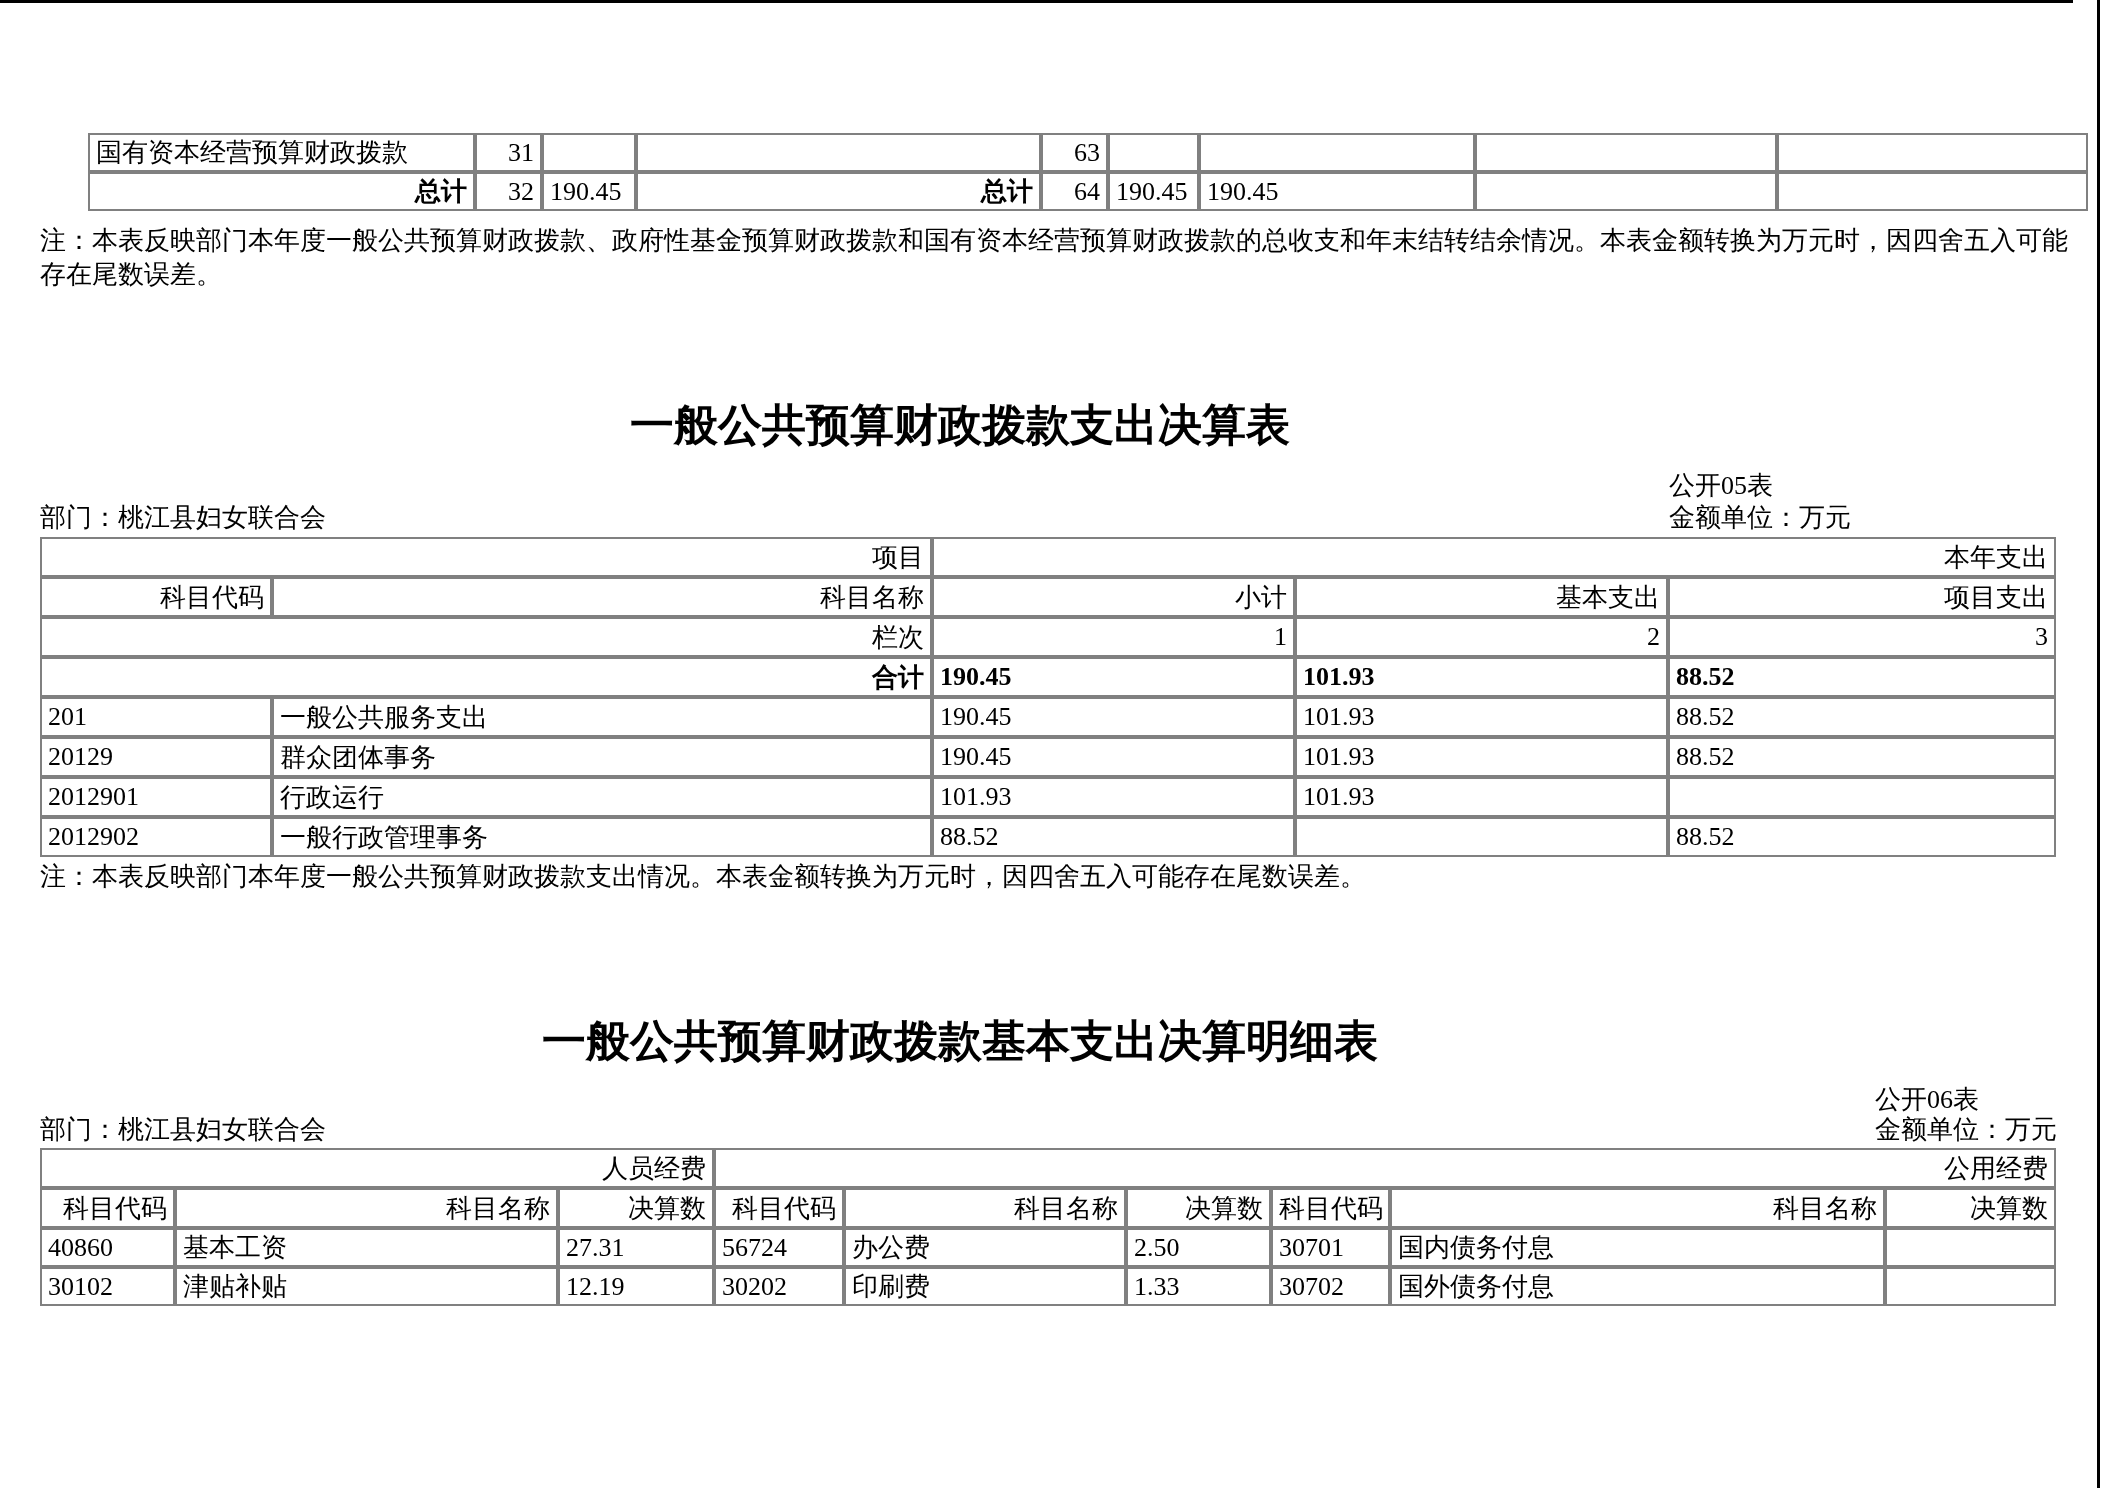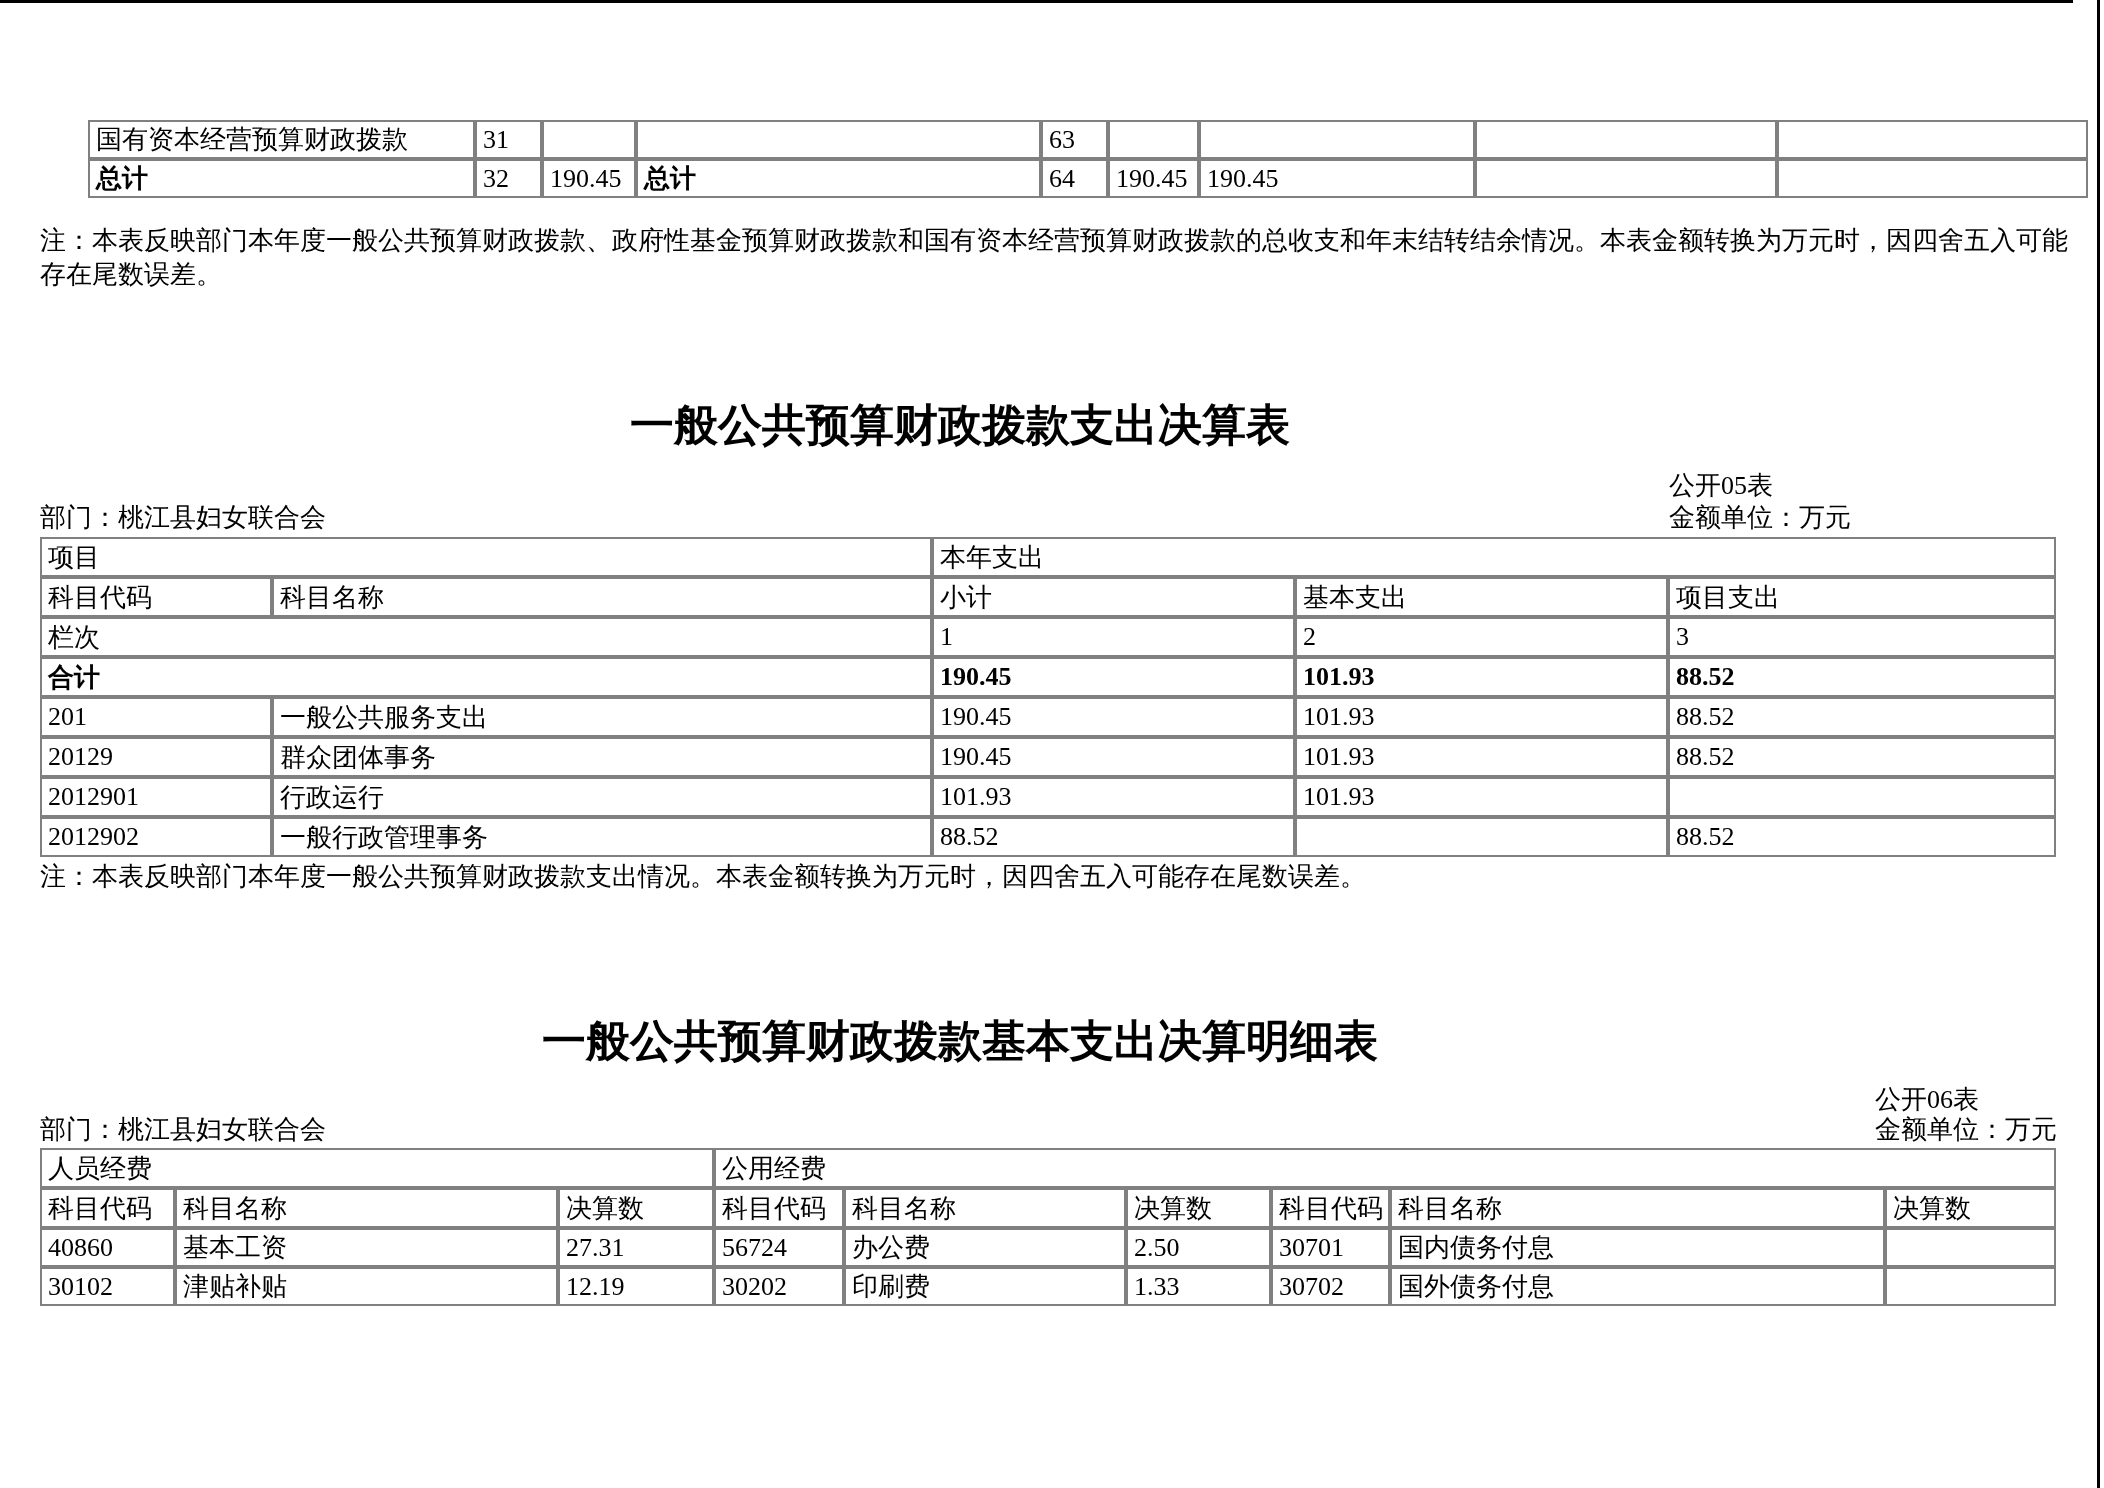--- a/index.html
+++ b/index.html
@@ -20,41 +20,41 @@
     box-sizing:border-box;
     padding:0 6px;
     overflow:hidden;white-space:nowrap;
     vertical-align:middle;
   }
   .t1 td{height:39px;}
   .t2 td{height:40px;}
   .t3 tr.hrow td{height:40px;}
   .t3 tr.drow td{height:38px;}
   .al{text-align:left;}
-  .ac{text-align:left;}
+  .ac{text-align:right;}
   .ar{text-align:left;margin-top:35px;}
   .b{font-weight:bold;}
 
   .note{
     position:absolute;left:40px;width:2040px;
     line-height:34px;text-align:left;
   }
   .sec-title{
     position:absolute;left:0;width:1920px;text-align:center;
     font-weight:bold;font-size:44px;line-height:52px;
   }
   .meta{position:absolute;line-height:30px;}
 </style>
 </head>
 <body>
 
 <div class="frame-top"></div>
 <div class="frame-right"></div>
 
-<table class="t t1" style="top:120px;width:2000px;padding-left:48px;">
+<table class="t t1" style="top:133px;width:2000px;padding-left:48px;">
   <colgroup>
     <col style="width:387px">
       <col style="width:67px">
       <col style="width:94px">
     <col style="width:405px">
       <col style="width:67px">
       <col style="width:91px">
     <col style="width:276px">
       <col style="width:302px">
       <col style="width:311px">

